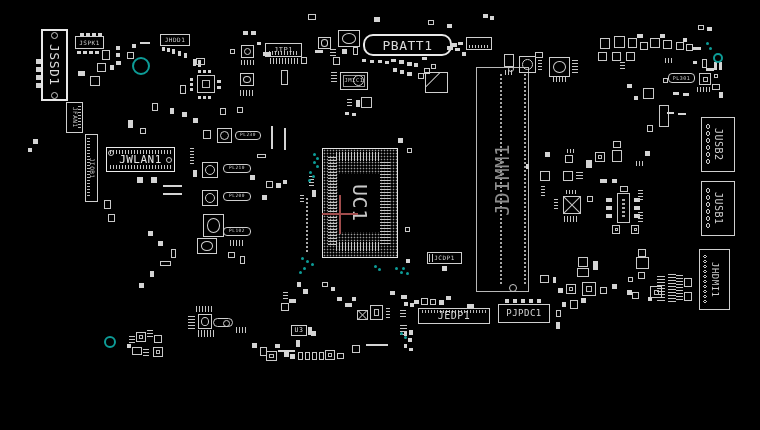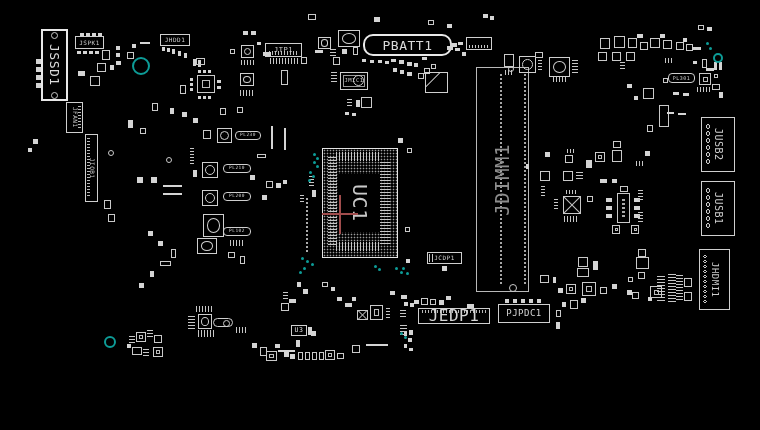--- a/index.html
+++ b/index.html
@@ -88,37 +88,40 @@
     </div>
     <div class="comp c-jmic1" style="left: 340px; top: 72px; width: 28px; height: 18px;">
       <span class="label lh" style="font-size: 5.5px; color: rgb(207, 207, 207);">JMIC1</span>
     </div>
     <div class="comp c-jfan1" style="left: 66px; top: 102px; width: 17px; height: 31px;">
       <span class="label lv" style="font-size: 6px; color: rgb(207, 207, 207);">JFAN1</span>
     </div>
     <div class="comp c-jiob1" style="left: 85px; top: 134px; width: 13px; height: 68px;">
       <span class="label lv" style="font-size: 6px; color: rgb(207, 207, 207);">JIOB1</span>
     </div>
+    <div class="comp c-jwlan1" style="left: 106px; top: 147px; width: 69px; height: 25px;">
+      <span class="label lh" style="font-size: 11px; color: rgb(230, 230, 230);">JWLAN1</span>
+    </div>
     <div class="comp c-jdimm1" style="left: 476px; top: 67px; width: 53px; height: 225px;">
       <span class="label lvu" style="font-size: 19px; color: rgb(141, 141, 141);">JDIMM1</span>
     </div>
     <div class="comp c-uc1" style="left: 322px; top: 148px; width: 76px; height: 110px;">
       <span class="label lv" style="font-size: 20px; color: rgb(201, 201, 201);">UC1</span>
     </div>
     <div class="comp c-jusb2" style="left: 701px; top: 117px; width: 34px; height: 55px;">
       <span class="label lv" style="font-size: 10px; color: rgb(205, 205, 205);">JUSB2</span>
     </div>
     <div class="comp c-jusb1" style="left: 701px; top: 181px; width: 34px; height: 55px;">
       <span class="label lv" style="font-size: 10px; color: rgb(205, 205, 205);">JUSB1</span>
     </div>
     <div class="comp c-jhdmi1" style="left: 699px; top: 249px; width: 31px; height: 61px;">
       <span class="label lv" style="font-size: 9px; color: rgb(205, 205, 205);">JHDMI1</span>
     </div>
     <div class="comp c-jedp1" style="left: 418px; top: 308px; width: 72px; height: 16px;">
-      <span class="label lh" style="font-size: 16px; color: rgb(214, 214, 214);">JEDP1</span>
+      <span class="label lh" style="font-size: 10px; color: rgb(214, 214, 214);">JEDP1</span>
     </div>
     <div class="comp c-pjpdc1" style="left: 498px; top: 304px; width: 52px; height: 19px;">
       <span class="label lh" style="font-size: 9px; color: rgb(214, 214, 214);">PJPDC1</span>
     </div>
     <div class="comp c-jcdp1" style="left: 427px; top: 252px; width: 35px; height: 12px;">
       <span class="label lh" style="font-size: 6px; color: rgb(207, 207, 207);">JCDP1</span>
     </div>
     <div class="comp c-pl301" style="left: 668px; top: 73px; width: 27px; height: 10px;">
       <span class="label lh" style="font-size: 5px; color: rgb(207, 207, 207);">PL301</span>
     </div>

